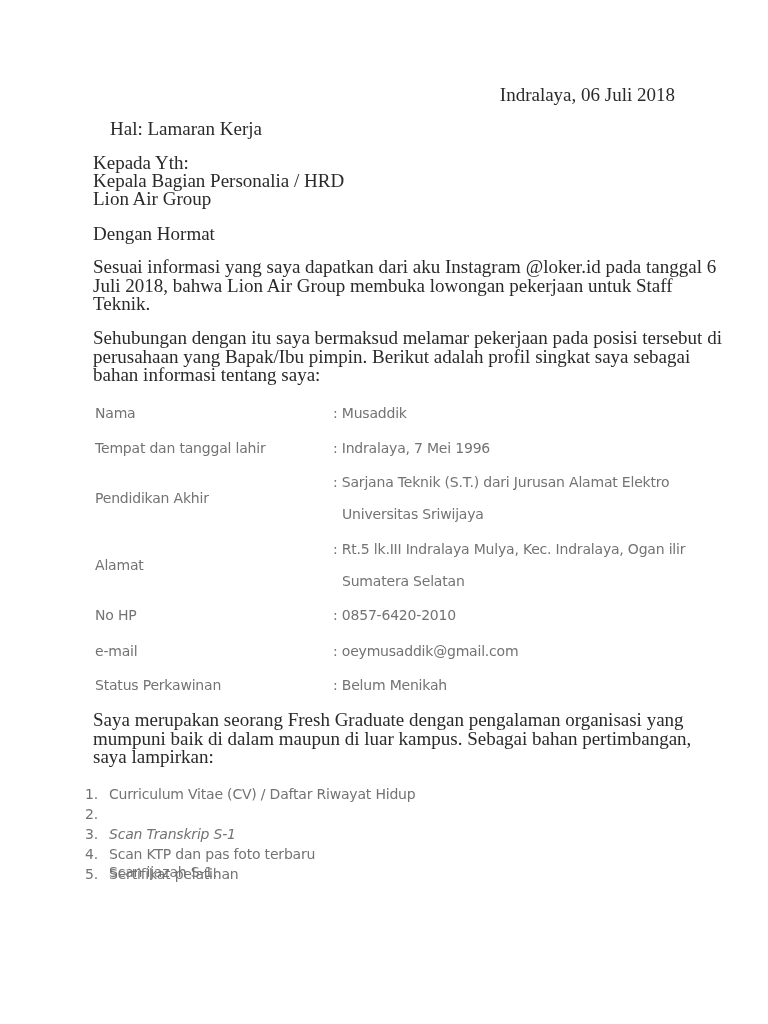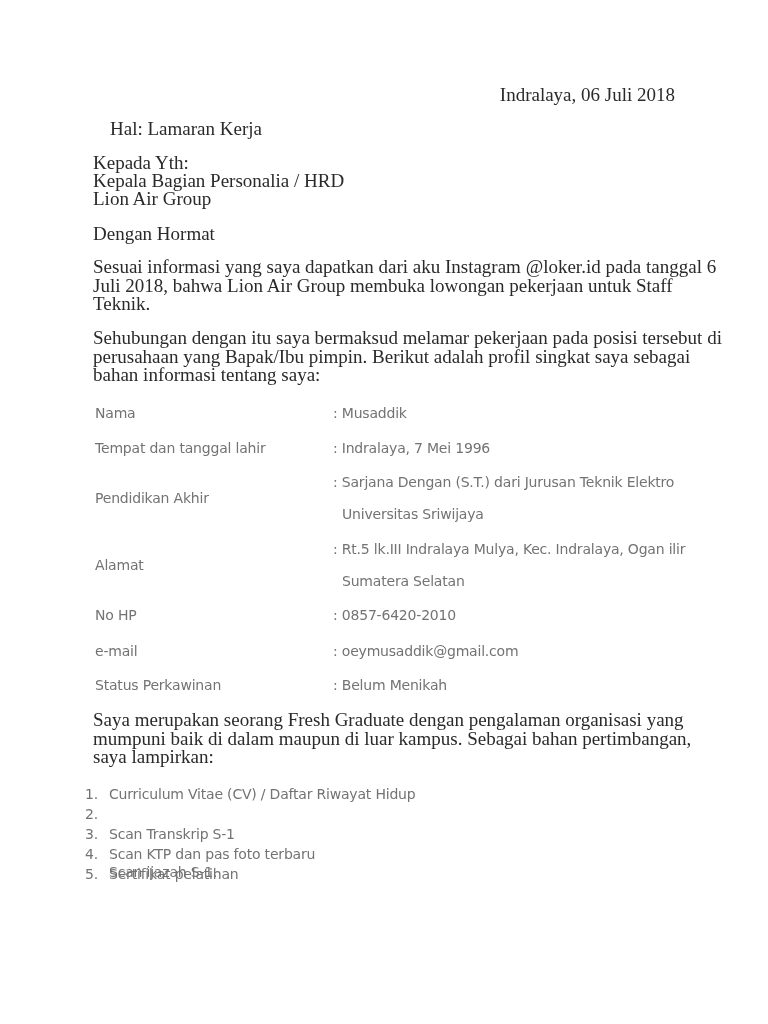--- a/index.html
+++ b/index.html
@@ -76,21 +76,21 @@
       <div class="abs sans tbl-value" style="top: 405px;">: Musaddik</div>
     </div>
 
     <div>
       <div class="abs sans tbl-label" style="top: 440px;">Tempat dan tanggal lahir</div>
       <div class="abs sans tbl-value" style="top: 440px;">: Indralaya, 7 Mei 1996</div>
     </div>
 
     <div>
       <div class="abs sans tbl-label" style="top: 490px;">Pendidikan Akhir</div>
-      <div class="abs sans tbl-value" style="top: 474px;">: Sarjana Dengan (S.T.) dari Jurusan Teknik Elektro</div>
+      <div class="abs sans tbl-value" style="top: 474px;">: Sarjana Teknik (S.T.) dari Jurusan Alamat Elektro</div>
       <div class="abs sans tbl-value" style="top: 506px; left: 342px;">Universitas Sriwijaya</div>
     </div>
 
     <div>
       <div class="abs sans tbl-label" style="top: 557px;">Alamat</div>
       <div class="abs sans tbl-value" style="top: 541px;">: Rt.5 lk.III Indralaya Mulya, Kec. Indralaya, Ogan ilir</div>
       <div class="abs sans tbl-value" style="top: 573px; left: 342px;">Sumatera Selatan</div>
     </div>
 
     <div>
@@ -119,21 +119,21 @@
     <div>
       <span class="abs sans list-num" style="top: 786px;">1.</span>
       <span class="abs sans list-text" style="top: 786px;">Curriculum Vitae (CV) / Daftar Riwayat Hidup</span>
     </div>
     <div>
       <span class="abs sans list-num" style="top: 806px;">2.</span>
       <span class="abs sans list-text" style="top: 824px; margin-top: 40px;">Scan ijazah S-1.</span>
     </div>
     <div>
       <span class="abs sans list-num" style="top: 826px;">3.</span>
-      <span class="abs sans list-text" style="top: 826px;">Scan Transkrip S-1</span>
+      <span class="abs sans list-text" style="top: 826px; font-style: italic;">Scan Transkrip S-1</span>
     </div>
     <div>
       <span class="abs sans list-num" style="top: 846px;">4.</span>
       <span class="abs sans list-text" style="top: 846px;">Scan KTP dan pas foto terbaru</span>
     </div>
     <div>
       <span class="abs sans list-num" style="top: 866px;">5.</span>
       <span class="abs sans list-text" style="top: 866px;">Sertifikat pelatihan</span>
     </div>
   </div>

